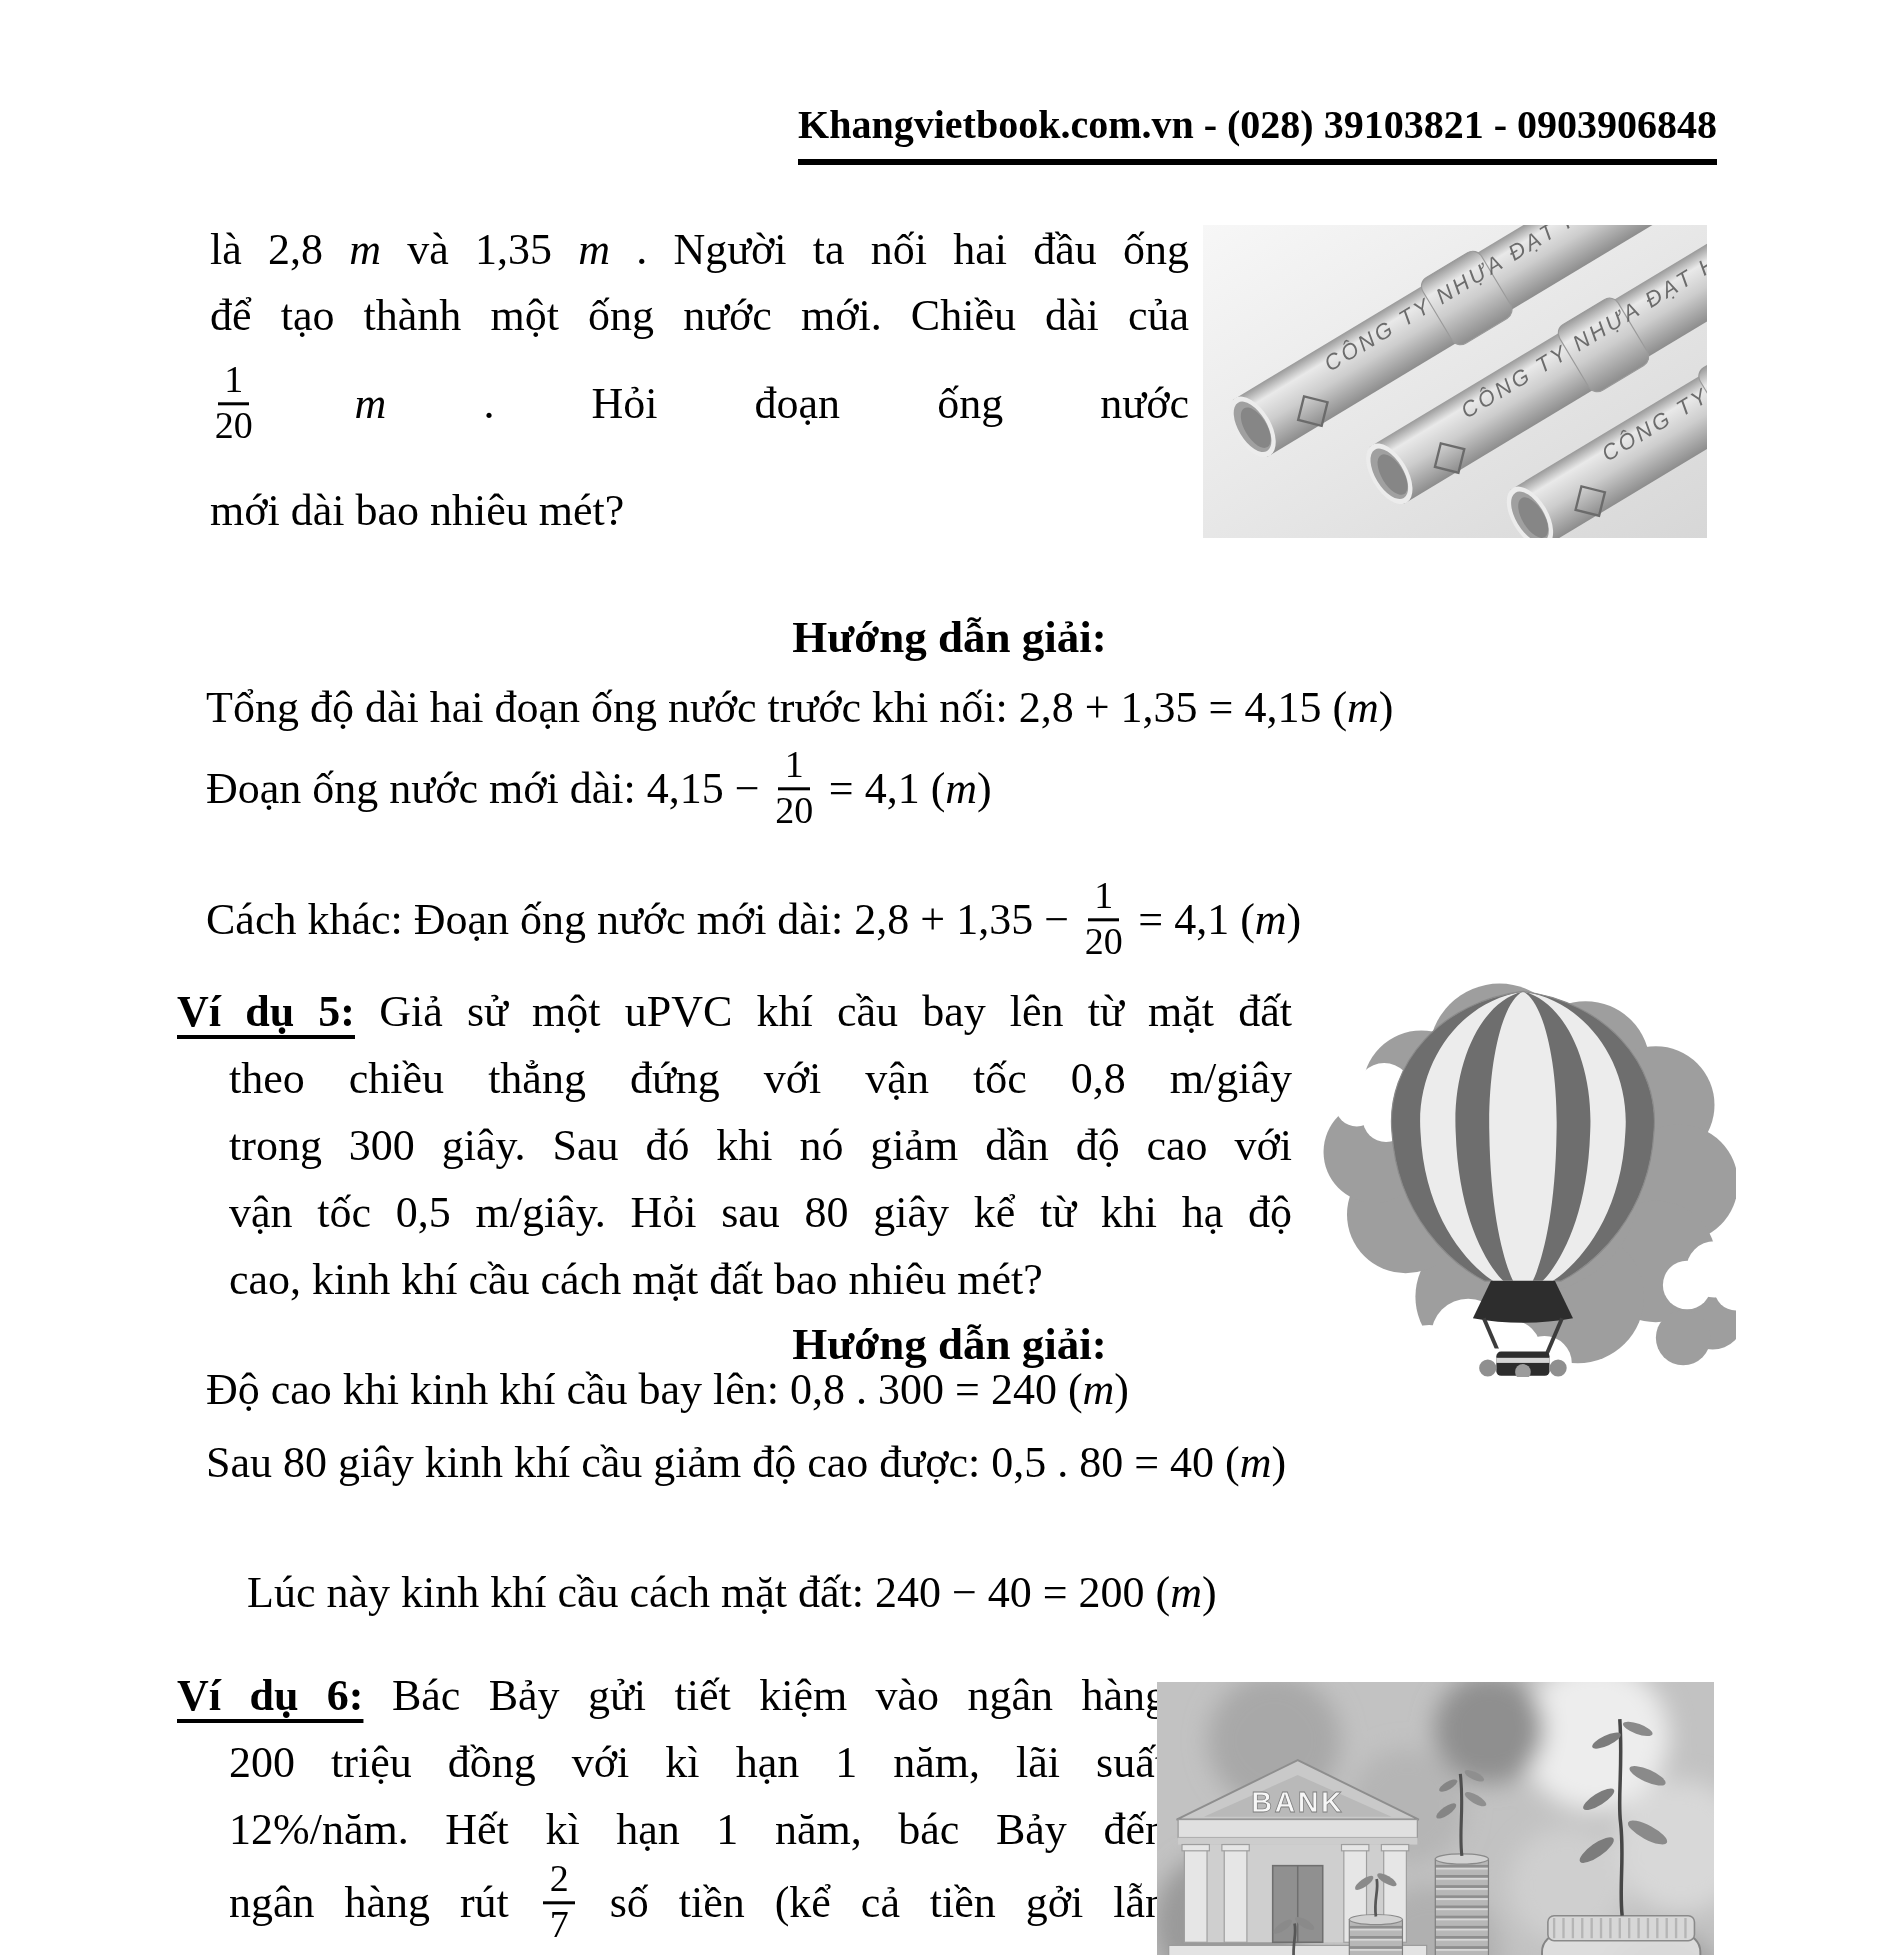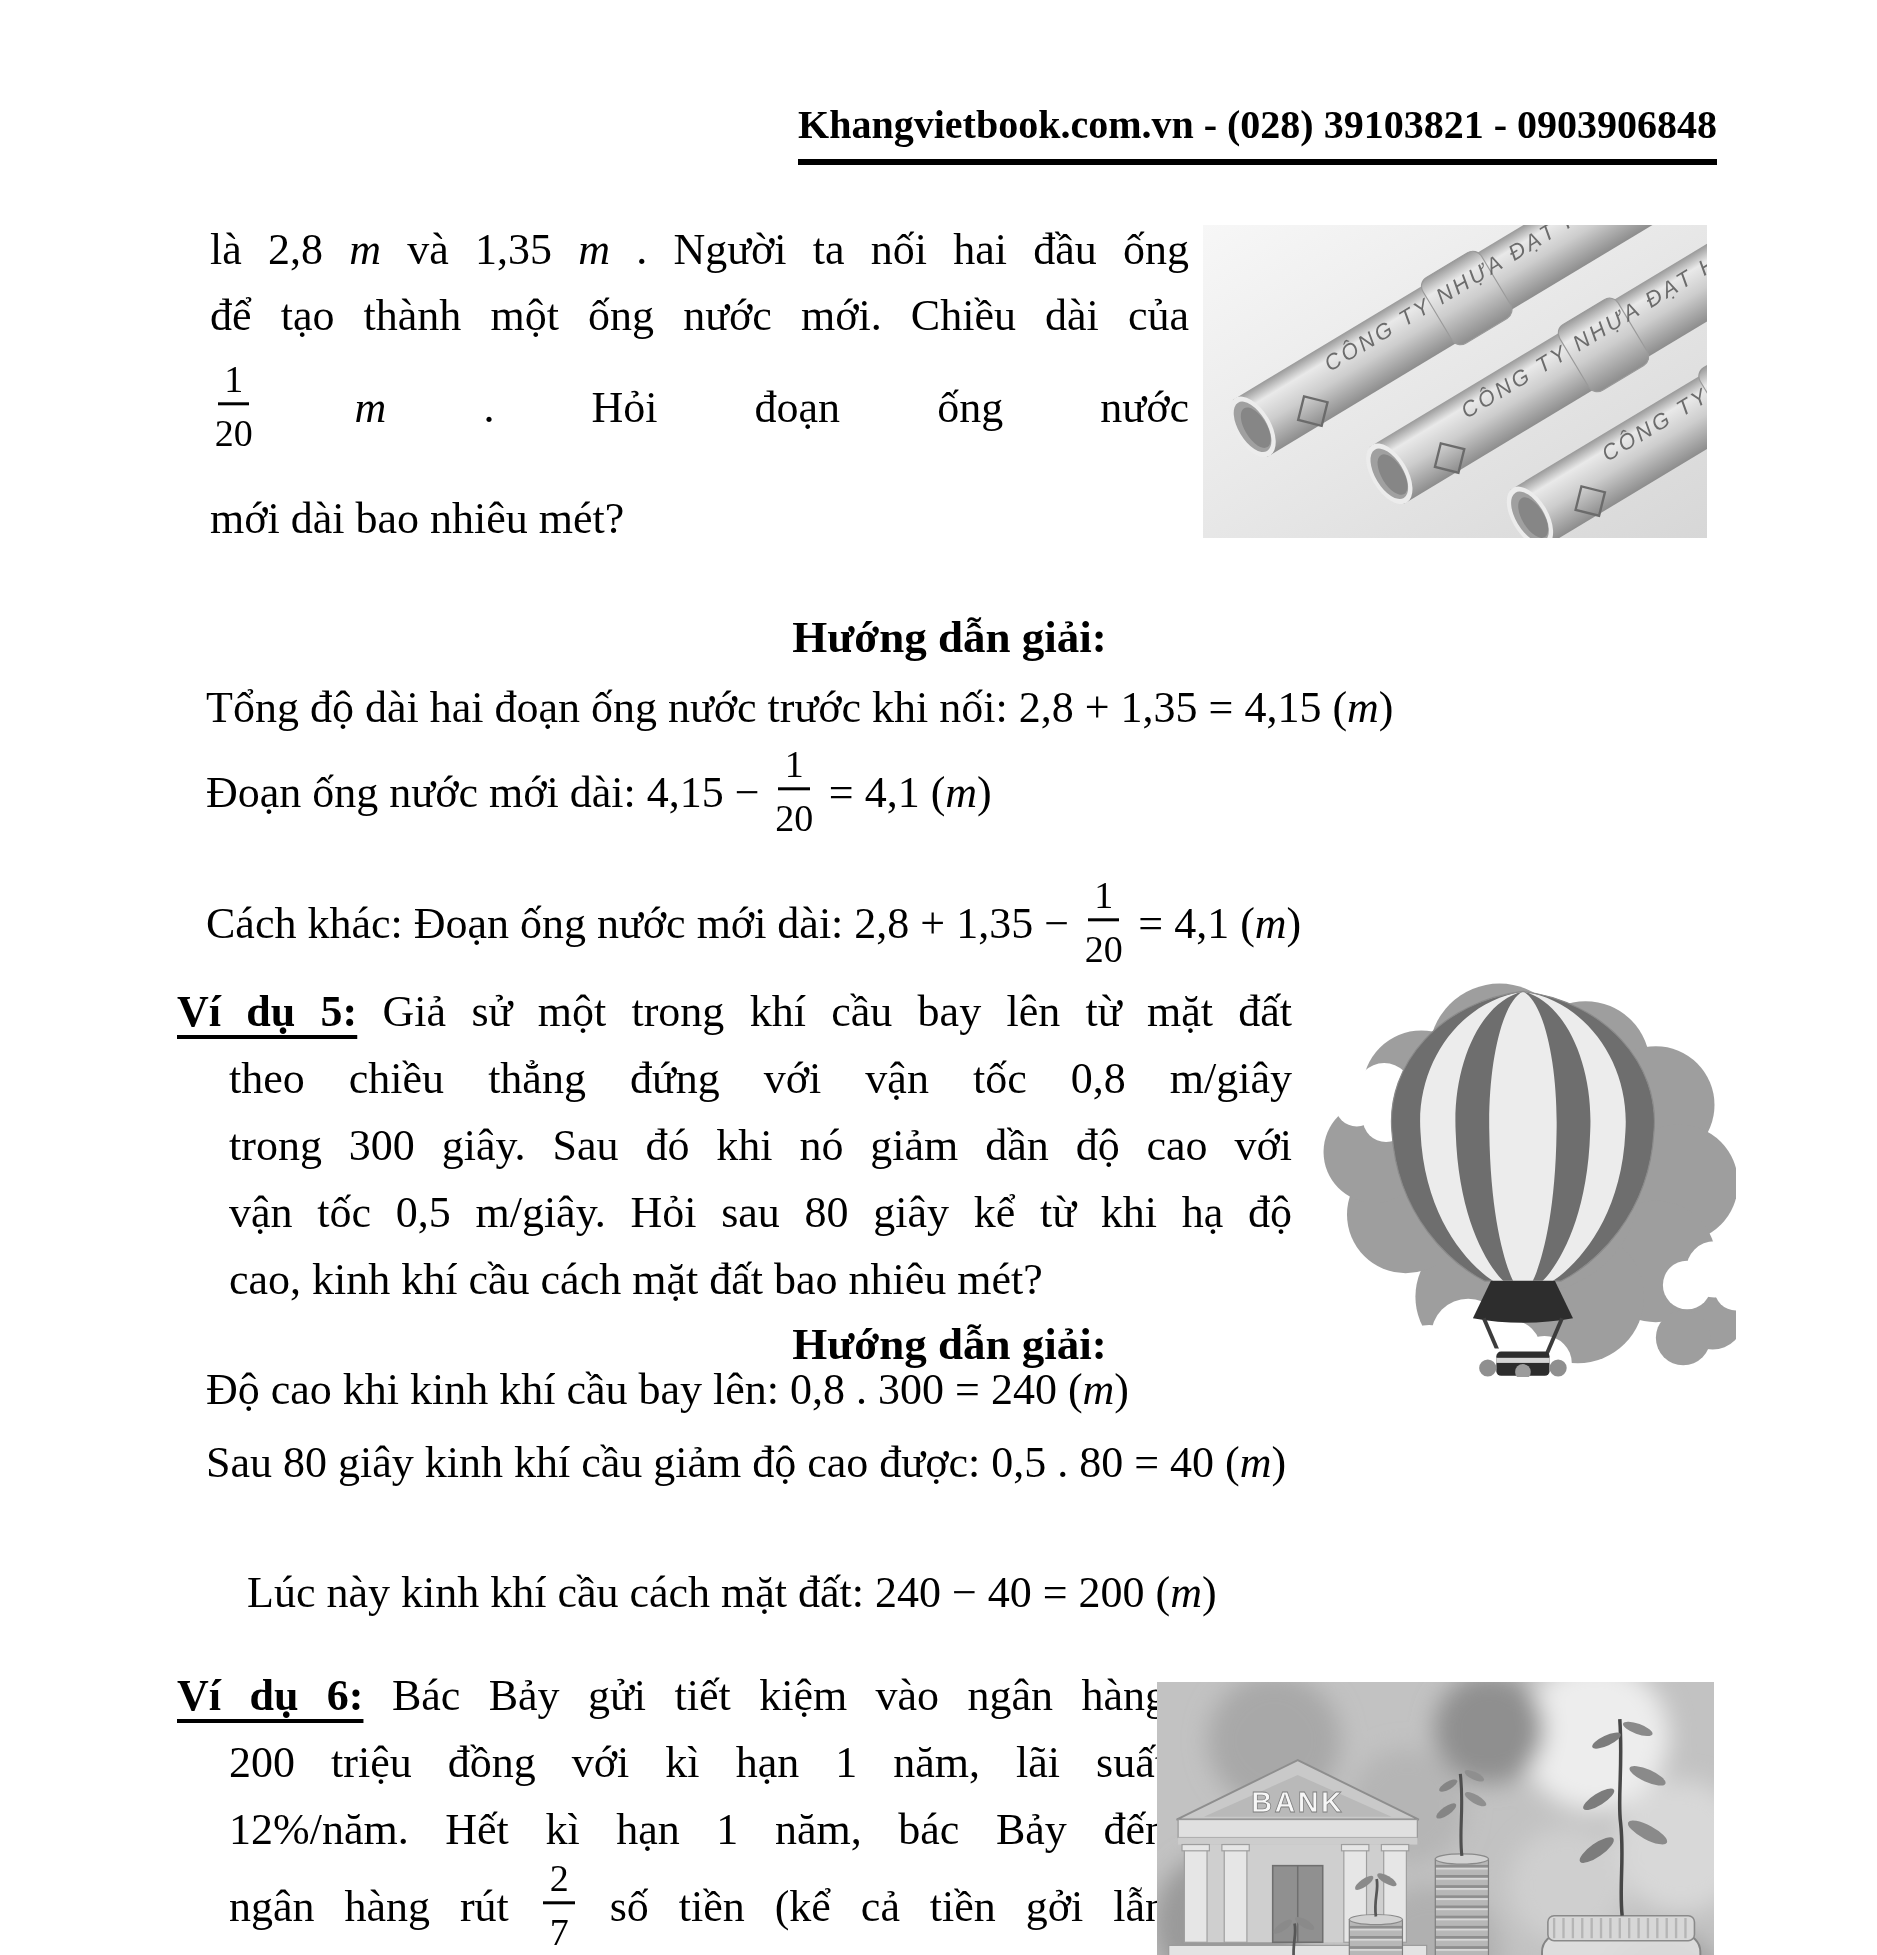--- a/index.html
+++ b/index.html
@@ -38,21 +38,21 @@
 
   
   .sline{position:absolute;left:206px;font-size:44px;line-height:66px;white-space:nowrap;}
   #vd4s1{top:653px;margin-top:22px;} #vd4s2{top:749px;} #vd4s3{top:880px;}
   #vd5s1{top:1357px;} #vd5s2{top:1430px;} #vd5s3{top:1560px;margin-left:41px;} #vd5s4{top:1575px;}
 
   
   .frac{display:inline-flex;flex-direction:column;align-items:center;vertical-align:middle;
         margin:0 4.7px;transform:translateY(-4.7px);}
   .frac .fnum{display:block;font-size:38px;line-height:41px;padding:0 6.3px 2.3px 6.3px;border-bottom:3.1px solid #000;}
-  .frac .fden{display:block;font-size:38px;line-height:41px;padding-top:8px;}
+  .frac .fden{display:block;font-size:38px;line-height:41px;padding-top:0;}
 
   
   figure{margin:0;padding:0;position:absolute;}
   #fig-pipes{left:1203px;top:225px;width:504px;height:313px;}
   #fig-balloon{left:1304px;top:964px;width:432px;height:413px;}
   #fig-bank{left:1157px;top:1682px;width:557px;height:381px;}
   figure svg, #page-badge svg{display:block;width:100%;height:100%;}
 </style>
 </head>
 <body>
@@ -108,21 +108,21 @@
   <div id="vd4s2" class="sline"><span class="">Đoạn ống nước mới dài: 4,15 − </span><span class="frac">
         <span class="fnum">1</span>
         <span class="fden">20</span>
       </span><span class=""> = 4,1 (</span><span class="i">m</span><span class="">)</span></div>
   <div id="vd4s3" class="sline"><span class="">Cách khác: Đoạn ống nước mới dài: 2,8 + 1,35 − </span><span class="frac">
         <span class="fnum">1</span>
         <span class="fden">20</span>
       </span><span class=""> = 4,1 (</span><span class="i">m</span><span class="">)</span></div>
 
   <section class="ex vd5">
-    <div class="line"><span class="b u">Ví dụ 5:</span><span class=""> Giả sử một trong khí cầu bay lên từ mặt đất</span></div>
+    <div class="line"><span class="b u">Ví dụ 5:</span><span class=""> Giả sử một uPVC khí cầu bay lên từ mặt đất</span></div>
     <div class="line cont"><span class="">theo chiều thẳng đứng với vận tốc 0,8 m/giây</span></div>
     <div class="line cont"><span class="">trong 300 giây. Sau đó khi nó giảm dần độ cao với</span></div>
     <div class="line cont"><span class="">vận tốc 0,5 m/giây. Hỏi sau 80 giây kể từ khi hạ độ</span></div>
     <div class="line cont plain"><span class="">cao, kinh khí cầu cách mặt đất bao nhiêu mét?</span></div>
   </section>
 
   <figure id="fig-balloon">
     <svg viewBox="0 0 1105 1055" preserveAspectRatio="none">
       <g fill="#9e9e9e">
         <circle cx="300" cy="320" r="150"></circle>

